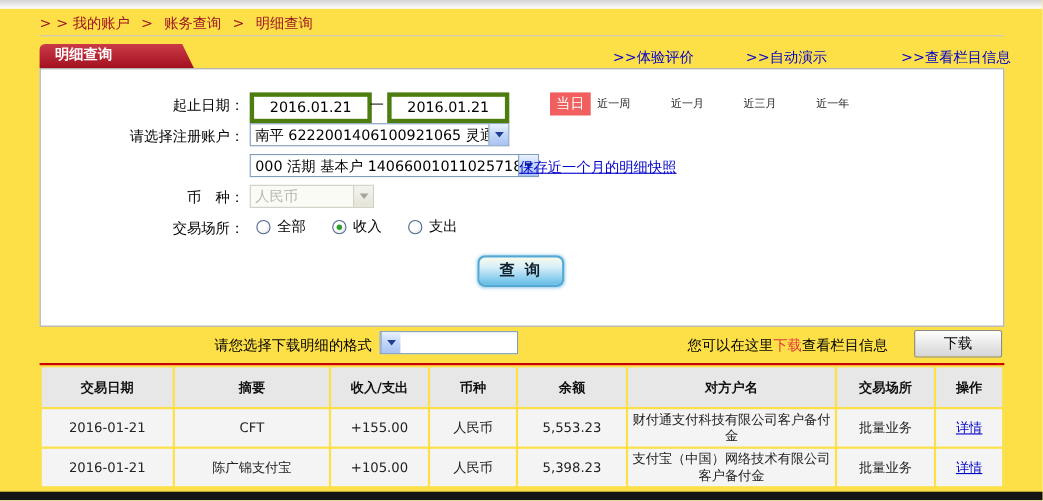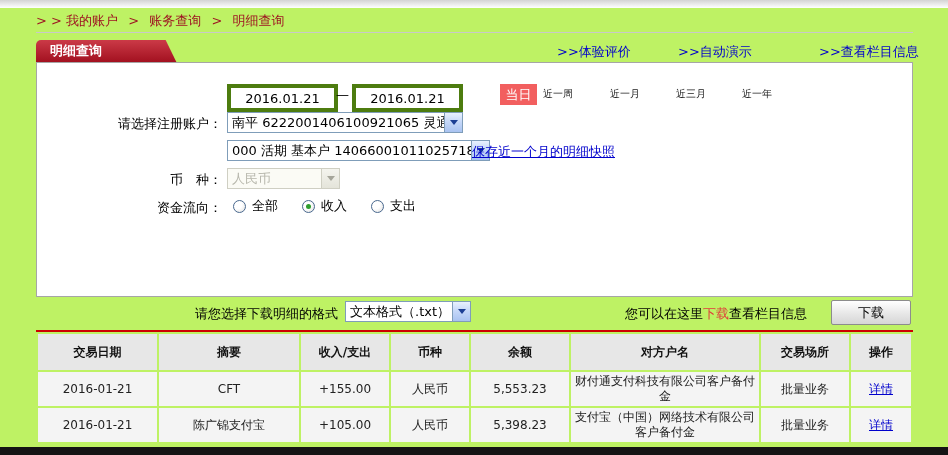--- a/index.html
+++ b/index.html
@@ -1,16 +1,16 @@
 <!DOCTYPE html>
 <html><head>
 <meta charset="utf-8">
 <style>
   html,body{margin:0;padding:0;background:#fff;}
-  .page{position:relative;width:948px;height:455px;background:#bef264;overflow:hidden;
+  .page{position:relative;width:948px;height:455px;background:#fde047;overflow:hidden;
         font-family:"DejaVu Sans",sans-serif;font-size:13px;color:#000;}
 
   
   .top-grad{position:absolute;left:0;top:0;width:948px;height:8px;
             background:linear-gradient(#d4d4d4,#ffffff);}
 
   
   .breadcrumb{position:absolute;left:36px;top:12px;color:#9e1522;font-size:13px;white-space:nowrap;}
   .breadcrumb a{color:#9e1522;text-decoration:none;cursor:pointer;}
   .breadcrumb .sep{margin:0 6px;}
@@ -120,20 +120,21 @@
   </a>
   <a class="hlink" style="left:678px">
     <span class="arrows">&gt;&gt;</span><span class="lbl">自动演示</span>
   </a>
   <a class="hlink" style="left:819px">
     <span class="arrows">&gt;&gt;</span><span class="lbl">查看栏目信息</span>
   </a>
 
   <div class="panel"></div>
 
+  <span class="flabel r1">起止日期：</span>
   <input class="xp-input" style="left: 227px; top: 84px; width: 99px;" value="2016.01.21">
   <span class="dash">—</span>
   <input class="xp-input" style="left: 352px; top: 84px; width: 99px;" value="2016.01.21">
   <span class="badge-today">当日</span>
   <a class="qlink" style="left:543px">近一周</a>
   <a class="qlink" style="left:610px">近一月</a>
   <a class="qlink" style="left:676px">近三月</a>
   <a class="qlink" style="left:742px">近一年</a>
 
   <span class="flabel r2">请选择注册账户：</span>
@@ -153,40 +154,40 @@
   <a class="snap-link">保存近一个月的明细快照</a>
 
   <span class="flabel r4">币　种：</span>
   <div class="xp-select disabled" style="left:227px;top:168px;width:113px">
     <span class="txt">人民币</span>
     <span class="arw">
         <i></i>
       </span>
   </div>
 
-  <span class="flabel r5">资金流向：</span>
+  <span class="flabel r5">交易场所：</span>
   <div class="flow">
     <span class="opt">
       <span class="xp-radio"></span>
       <span>全部</span>
     </span>
     <span class="opt">
       <span class="xp-radio checked"></span>
       <span>收入</span>
     </span>
     <span class="opt">
       <span class="xp-radio"></span>
       <span>支出</span>
     </span>
   </div>
 
+  <div class="btn-query">查 询</div>
 
   <span class="dl-label">请您选择下载明细的格式</span>
   <div class="xp-select" style="left:345px;top:301px;width:126px">
-    <span class="txt">文本格式（.txt）</span>
     <span class="arw">
         <i></i>
       </span>
   </div>
   <span class="dl-hint">
     <span>您可以在这里</span><span class="em">下载</span><span>查看栏目信息</span>
   </span>
   <div class="btn-dl">下载</div>
 
   <div class="red-rule"></div>

